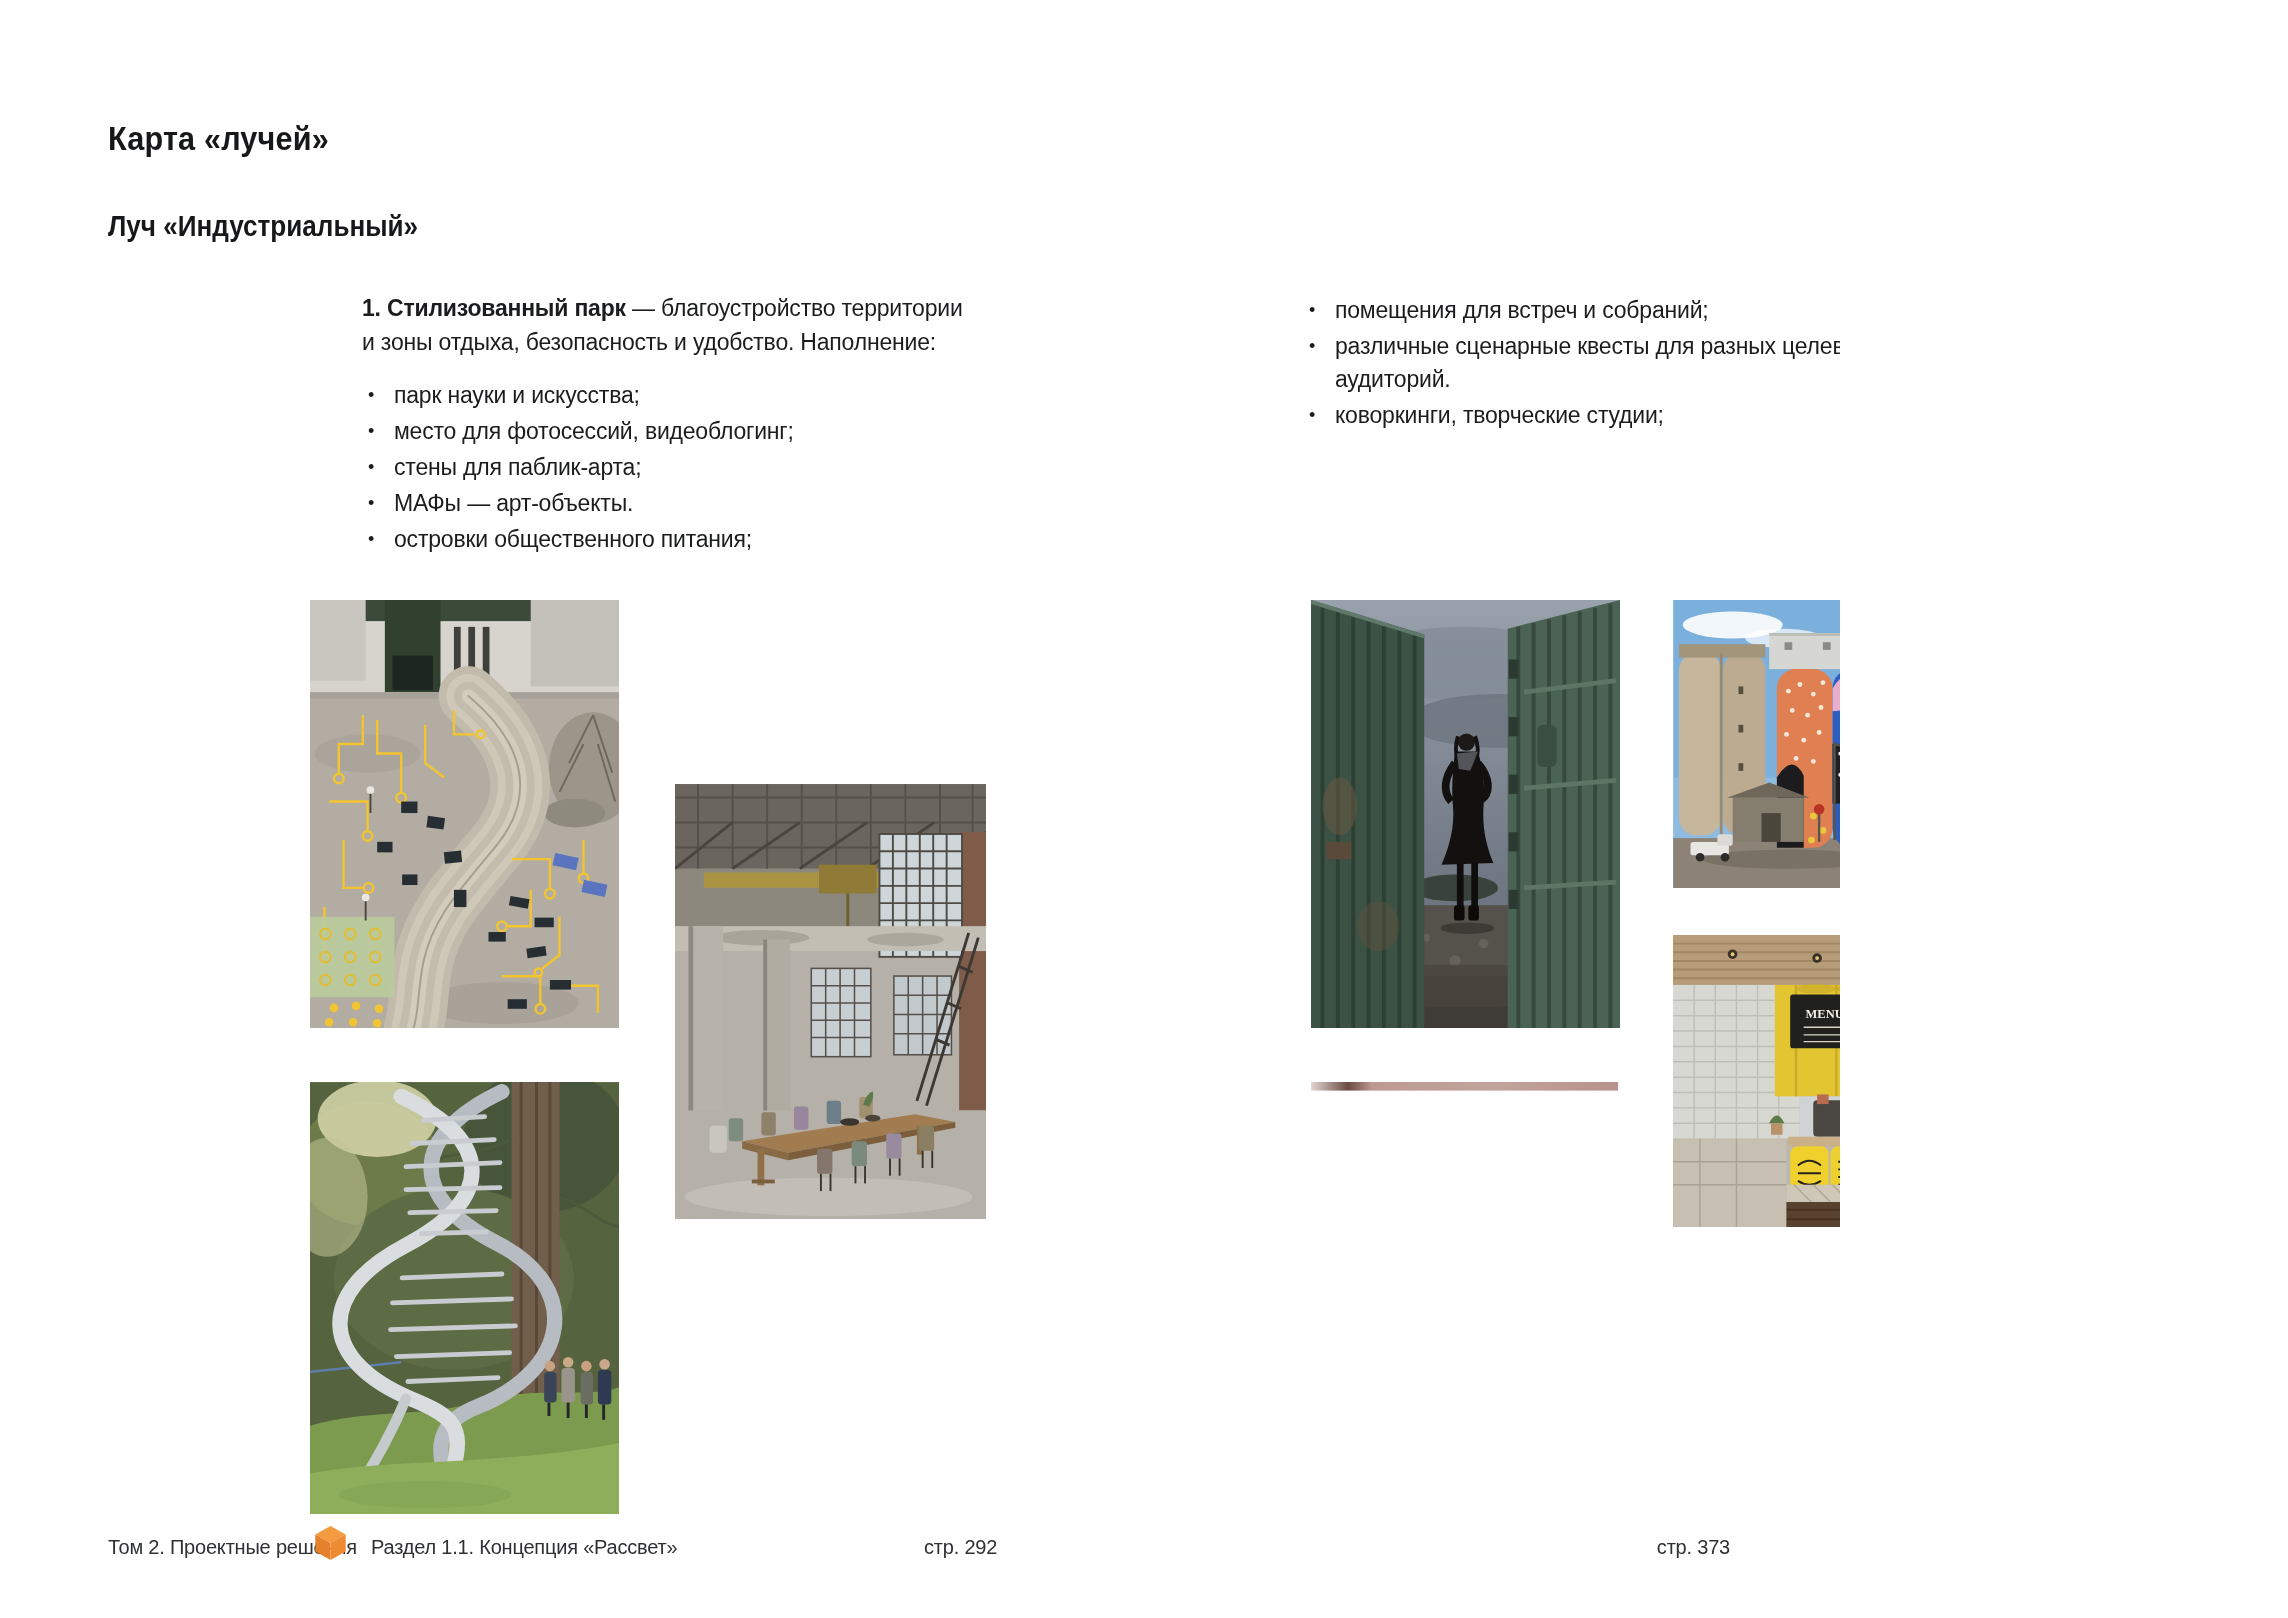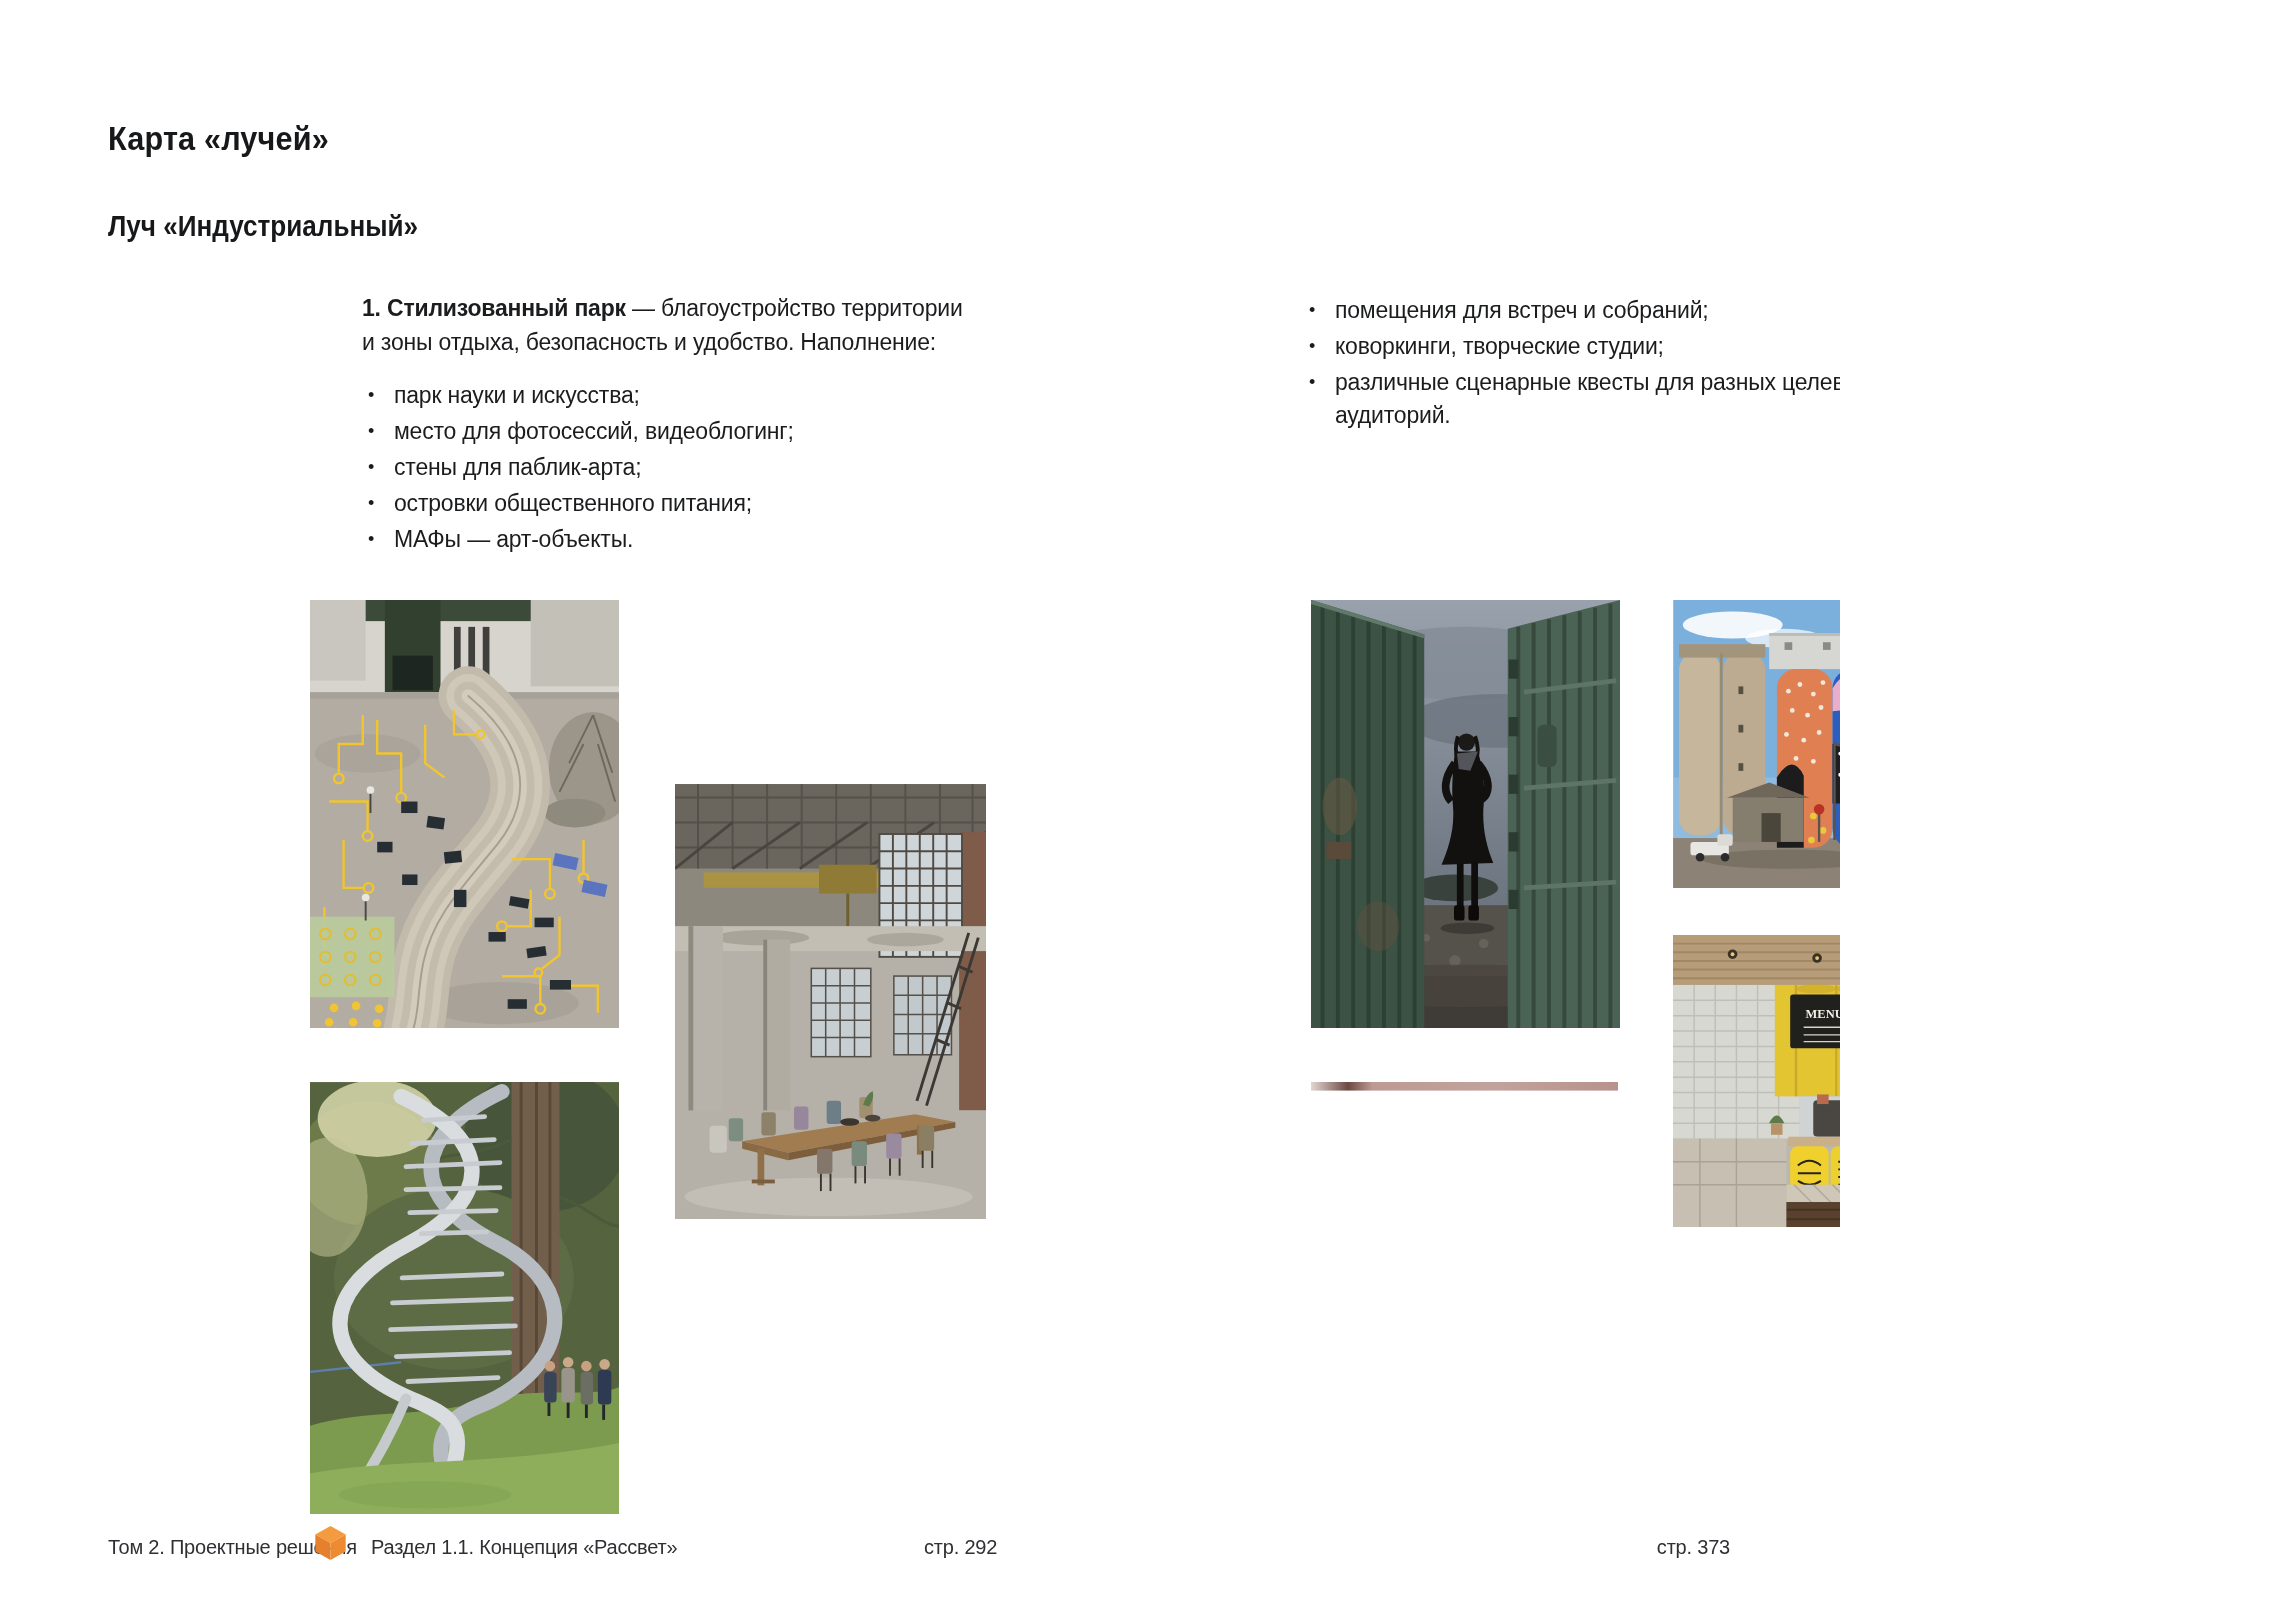--- a/index.html
+++ b/index.html
@@ -31,31 +31,31 @@
   <h1 class="page-title">Карта «лучей»</h1>
   <h2 class="page-subtitle">Луч «Индустриальный»</h2>
 
   <div class="text-col left">
     <p class="lead"><b>1. Стилизованный парк</b><span> — благоустройство территории
 и зоны отдыха, безопасность и удобство. Наполнение:</span></p>
     <ul class="bullets">
       <li>парк науки и искусства;</li>
       <li>место для фотосессий, видеоблогинг;</li>
       <li>стены для паблик-арта;</li>
+      <li>МАФы — арт-объекты.</li>
       <li>островки общественного питания;</li>
-      <li>МАФы — арт-объекты.</li>
     </ul>
   </div>
 
   <div class="text-col right">
     <ul class="bullets">
       <li>помещения для встреч и собраний;</li>
-      <li>коворкинги, творческие студии;</li>
       <li>различные сценарные квесты для разных целевых
 аудиторий.</li>
+      <li>коворкинги, творческие студии;</li>
     </ul>
   </div>
 
   <figure style="left:306px;top:596px;width:309px;height:428px;" aria-label="Аэросъёмка стилизованного парка с жёлтой разметкой в виде печатной платы">
     <svg viewBox="0 0 322 446">
       <rect width="322" height="446" fill="#b2ada5"></rect>
       <rect x="0" y="0" width="322" height="100" fill="#d7d4ce"></rect>
       <rect x="0" y="0" width="322" height="22" fill="#3c4a3a"></rect>
       <rect x="0" y="0" width="58" height="84" fill="#c9c6bf"></rect>
       <rect x="230" y="0" width="92" height="90" fill="#c3c0b8"></rect>

